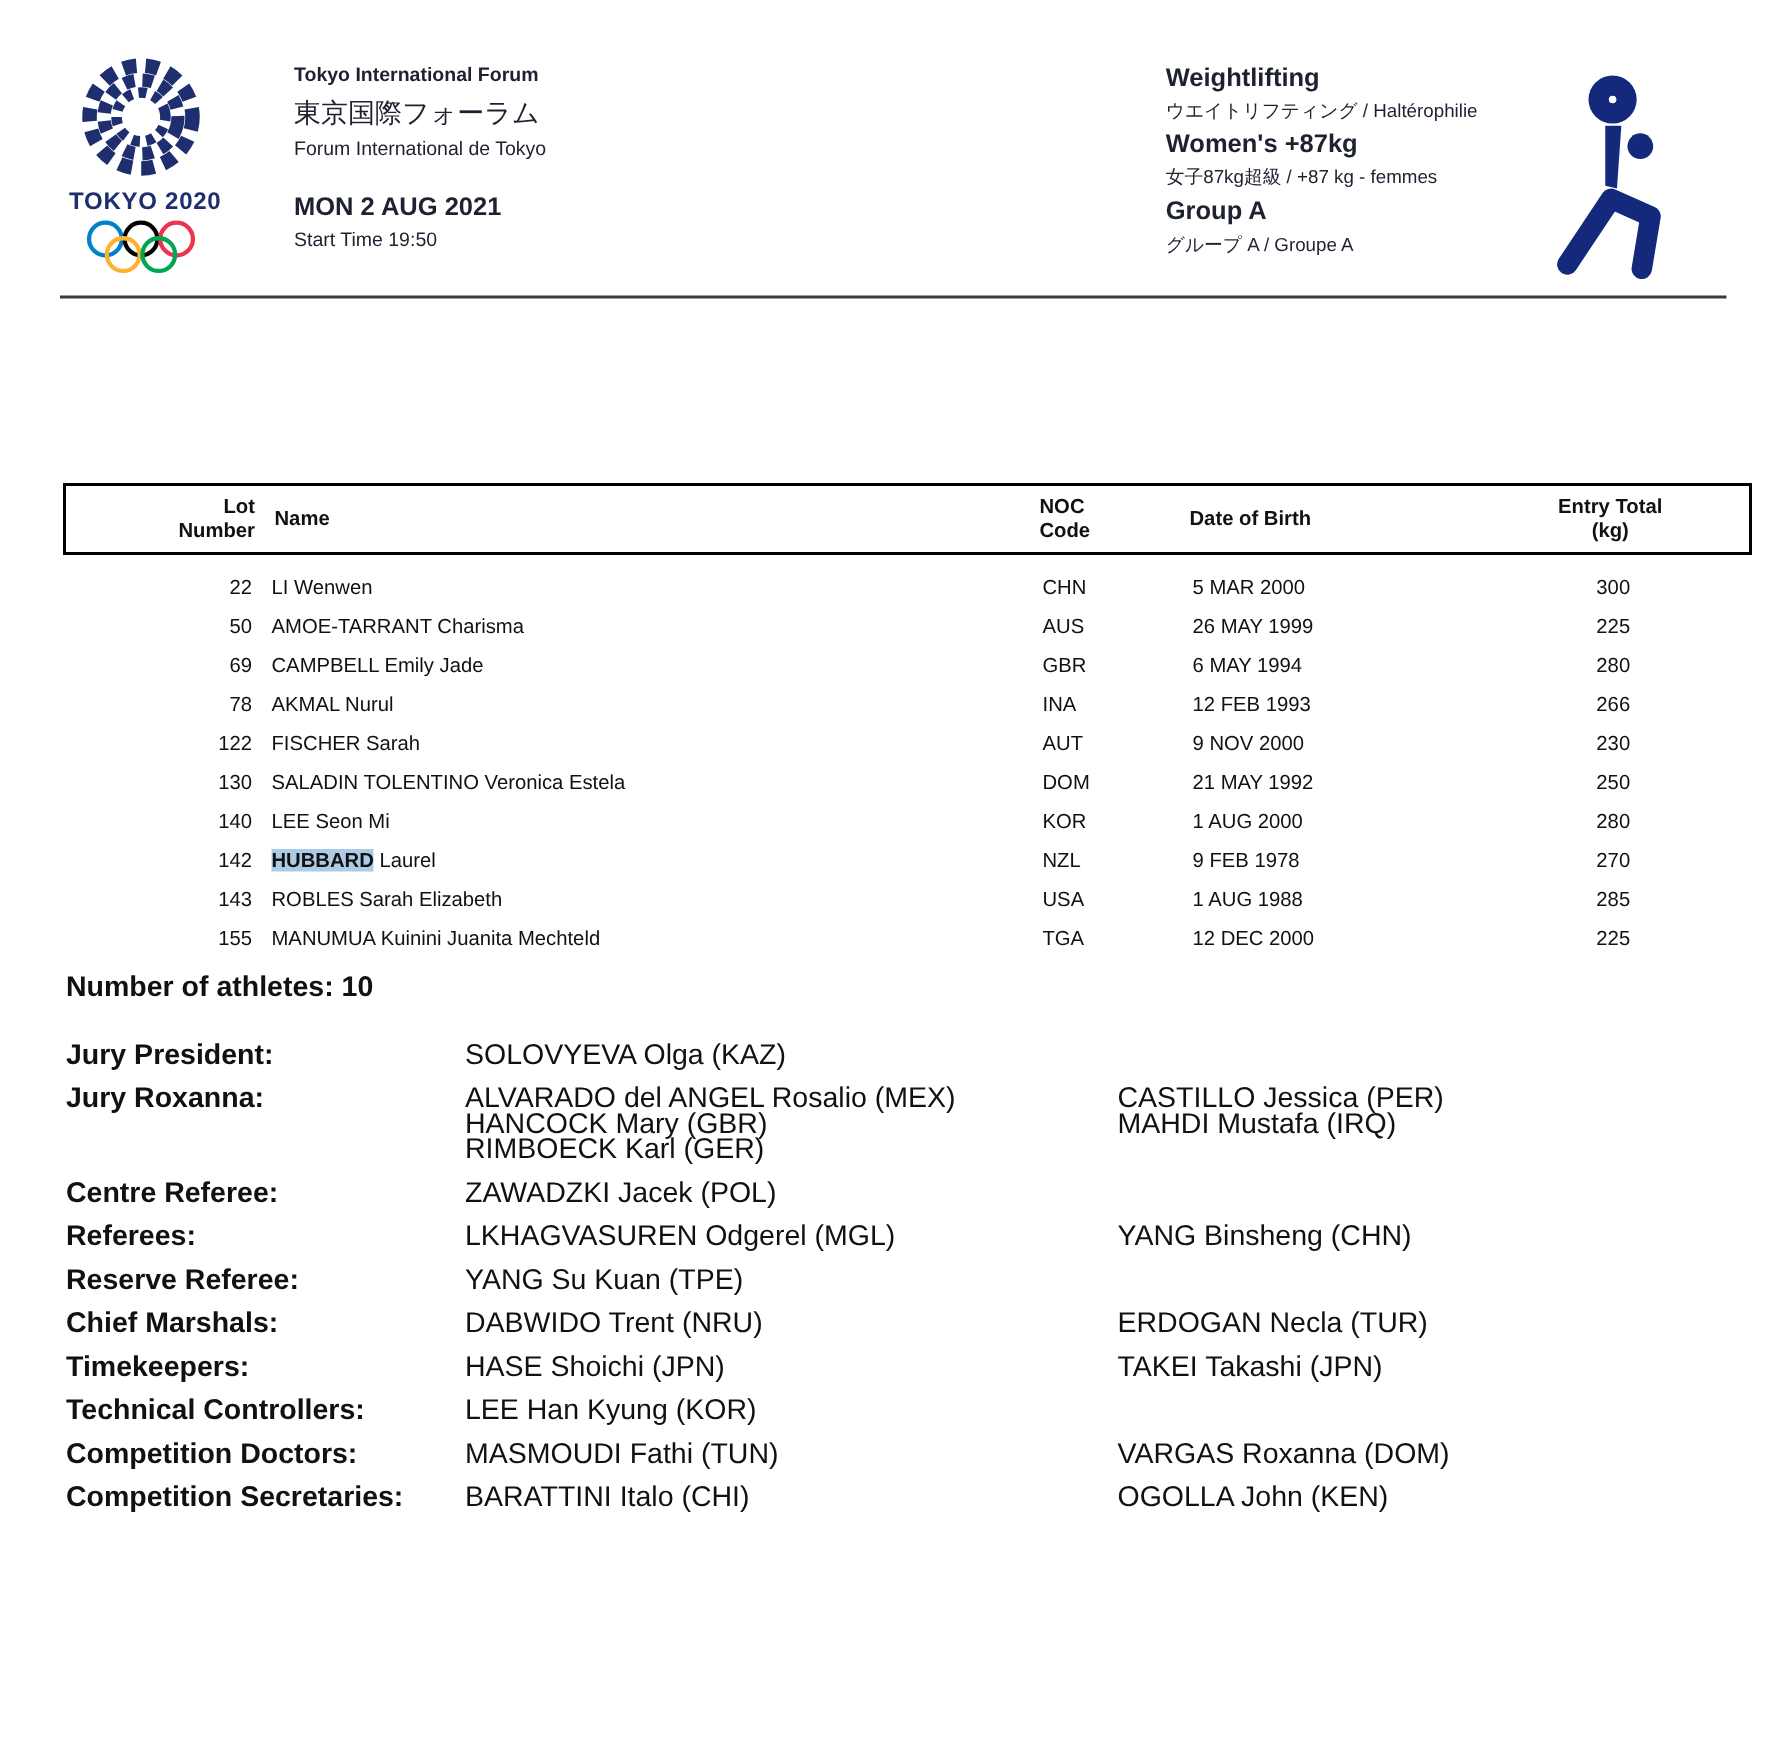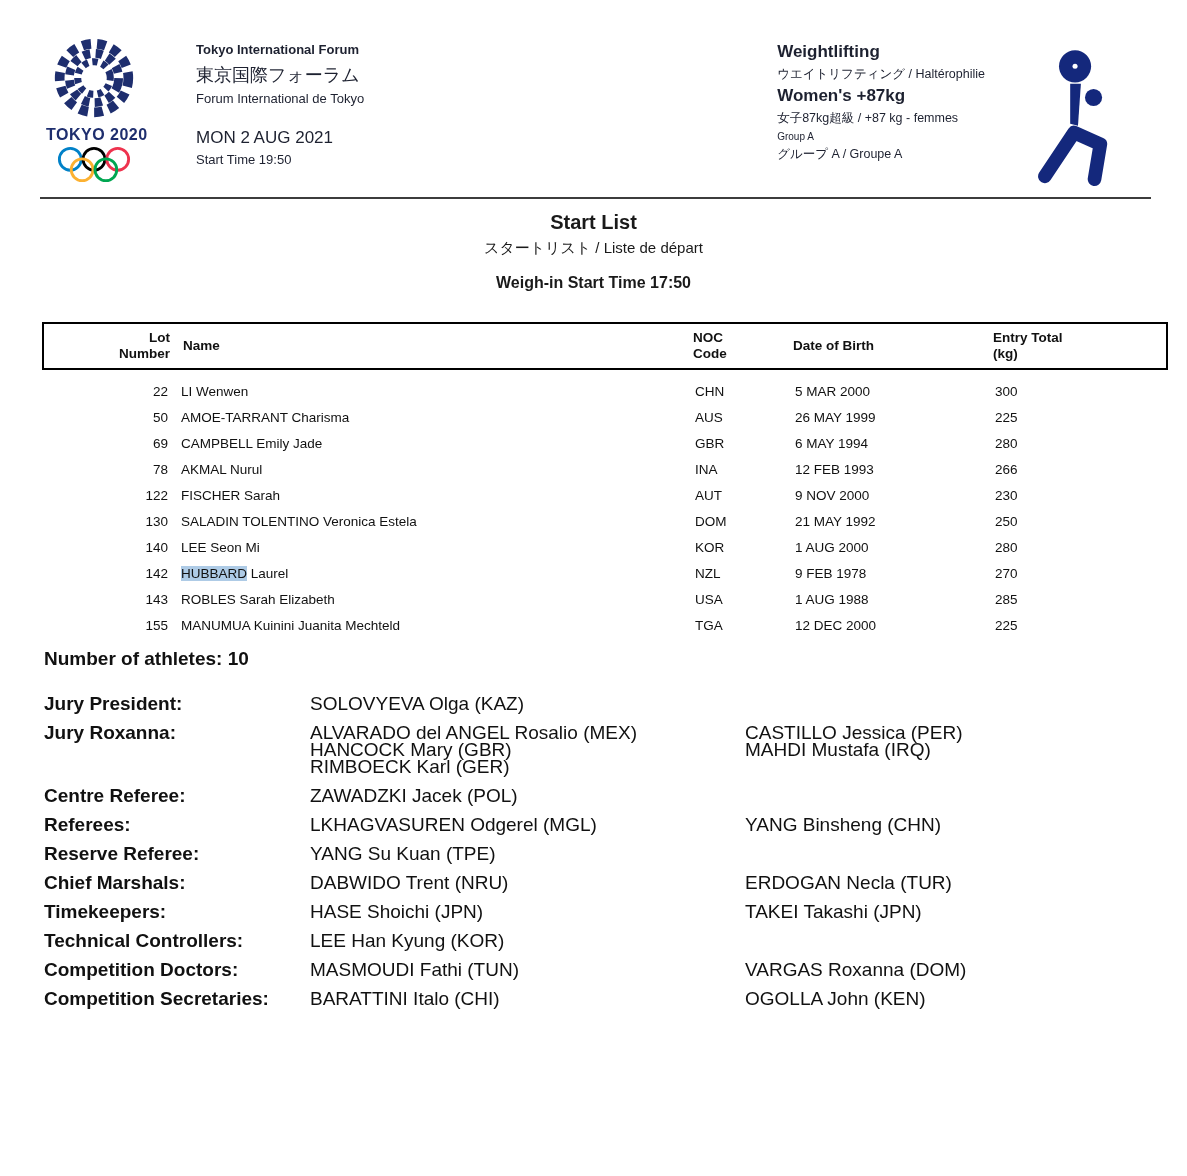--- a/index.html
+++ b/index.html
@@ -18,29 +18,29 @@
   .ring-blue  { stroke:var(--ring-blue); }
   .ring-black { stroke:var(--ring-black); }
   .ring-red   { stroke:var(--ring-red); }
   .ring-yellow{ stroke:var(--ring-yellow); }
   .ring-green { stroke:var(--ring-green); }
 
   .venue-block { position:absolute; left:196px; top:42px; color:#1d2130; }
   .venue-title { font-size:13px; font-weight:bold; }
   .venue-ja    { font-size:18px; margin-top:6px; }
   .venue-fr    { font-size:13px; margin-top:4px; }
-  .venue-date  { font-size:17px; font-weight:normal; margin-top:22px; }
+  .venue-date  { font-size:17px; font-weight:bold; margin-top:22px; }
   .venue-start { font-size:13px; margin-top:4px; }
 
   .event-block { position:absolute; right:202px; top:42px; text-align:left; color:#1d2130; }
   .event-sport    { font-size:17px; font-weight:bold; }
   .event-sport-ja { font-size:12.5px; margin-top:4px; }
   .event-cat      { font-size:17px; font-weight:bold; margin-top:3px; }
   .event-cat-ja   { font-size:12.5px; margin-top:4px; }
-  .event-group    { font-size:10px; font-weight:normal; margin-top:4px; }
+  .event-group    { font-size:17px; font-weight:bold; margin-top:4px; }
   .event-group-ja { font-size:12.5px; margin-top:4px; }
 
   .pictogram { position:absolute; left:1038px; top:42px; }
   .picto-fill { fill:var(--picto-color); }
   .picto-stroke { fill:none; stroke:var(--picto-color); stroke-width:14; stroke-linecap:round; stroke-linejoin:round; }
 
   .header-rule { position:absolute; left:40px; right:36px; top:197px; border-top:2px solid #3c3c3c; }
 
   
   .title-block { position:absolute; left:0; right:0; top:211px; text-align:center; color:#1a1a1a; }
@@ -52,22 +52,22 @@
   .table { position:absolute; left:42px; top:322px; width:1126px; font-size:13.5px; }
   .thead { border:2px solid #000; box-sizing:border-box; height:48px; font-weight:bold;
            display:grid; grid-template-columns:126px 1fr 100px 200px 173px; align-items:center; }
   .trow  { display:grid; grid-template-columns:126px 1fr 100px 200px 173px; height:26px; line-height:26px; }
   .tbody { padding-top:9px; }
   .hcell { line-height:16px; }
   .cell-lot   { text-align:right; }
   .cell-name  { text-align:left; padding-left:13px; }
   .cell-noc   { text-align:left; }
   .cell-dob   { }
-  .cell-total { text-align:left; padding-right:12px; }
-  .hl { background:var(--highlight-color); }
+  .cell-total { text-align:center; padding-right:12px; }
+  .hl { background:var(--highlight-color);font-weight:bold; }
   .athlete-count { font-weight:bold; margin-top:9px; margin-left:2px; font-size:19px; }
 
   
   .officials { position:absolute; left:44px; top:695px; width:1110px; font-size:19px; line-height:17px; }
   .off-row { display:grid; grid-template-columns:266px 435px 1fr; margin-bottom:12px; }
   .off-label { font-weight:bold; }
 </style>
 </head>
 <body>
 
@@ -111,25 +111,20 @@
       <circle class="picto-fill" cx="38" cy="25" r="16.5"></circle>
       <circle cx="38" cy="25" r="2.6" fill="#ffffff"></circle>
       <polygon class="picto-fill" points="33,43 44,43 41,86 33,84"></polygon>
       <circle class="picto-fill" cx="57" cy="57" r="8.8"></circle>
       <path class="picto-stroke" d="M7,138 L37,93 L64,105 L58,141"></path>
     </svg>
   </div>
 
   <div class="header-rule"></div>
 
-  <div class="title-block">
-    <div class="doc-title">Start List</div>
-    <div class="doc-sub">スタートリスト / Liste de départ</div>
-    <div class="weigh-in">Weigh-in Start Time 17:50</div>
-  </div>
 
   <div class="table">
     <div class="thead">
       <div class="hcell cell-lot">
         <div>Lot</div>
           <div>Number</div>
       </div>
       <div class="hcell cell-name">
         <div>Name</div>
       </div>

